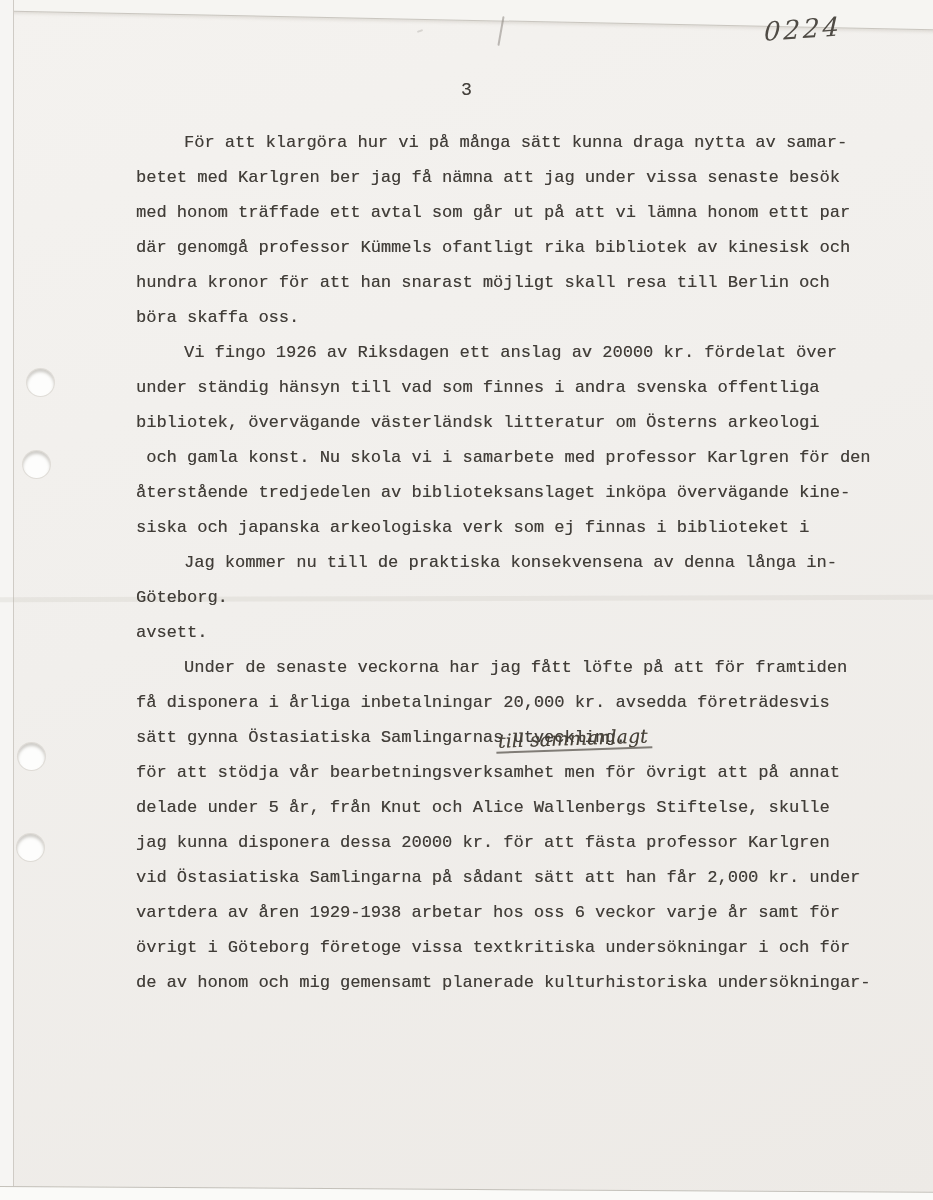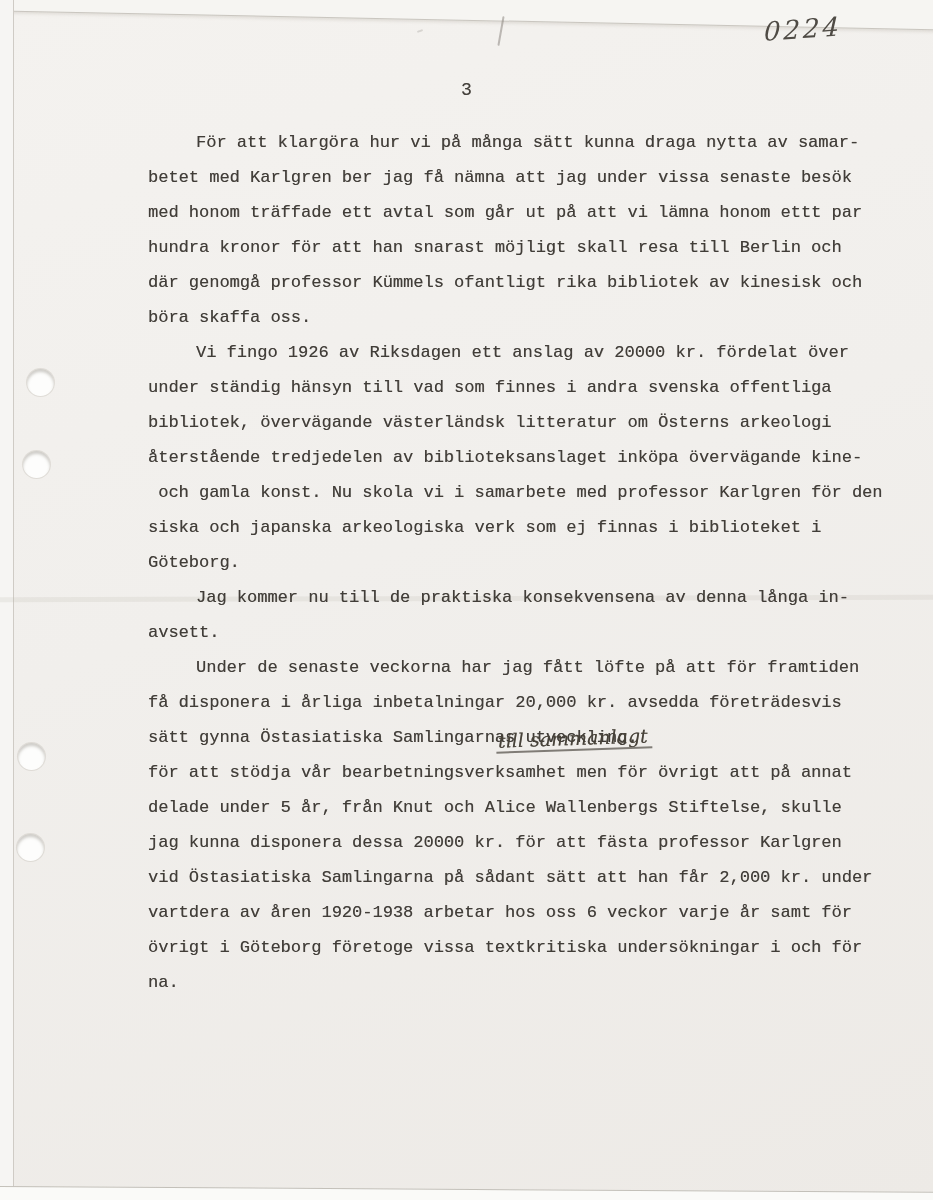--- a/index.html
+++ b/index.html
@@ -52,21 +52,21 @@
     font-family:"DejaVu Serif", serif;font-style:italic;
     font-size:26px;letter-spacing:3px;color:#4f4b45;
     transform:rotate(-4deg) skewX(-6deg);
   }
   .page-number{
     position:absolute;left:461px;top:80px;
     font-size:18px;color:#44403b;
     text-shadow:.3px .3px .5px rgba(62,58,53,.55);
   }
   .body-text{
-    position:absolute;left:148px;top:126px;width:760px;
+    position:absolute;left:136px;top:126px;width:760px;
     font-size:17px;color:#413d38;
     text-shadow:.3px .3px .5px rgba(62,58,53,.55);
   }
   .body-text .line{height:35px;line-height:34px;white-space:pre;}
   .body-text .line.indent{padding-left:48px;}
 
   .insertion{
     position:absolute;left:496px;top:727px;
     font-family:"DejaVu Serif", serif;font-style:italic;
     font-size:19px;color:#474239;
@@ -98,39 +98,39 @@
   <div class="stray s2"></div>
 
   <div class="archive-number">0224</div>
 
   <div class="page-number">3</div>
 
   <div class="body-text">
       <div class="line indent">För att klargöra hur vi på många sätt kunna draga nytta av samar-</div>
       <div class="line">betet med Karlgren ber jag få nämna att jag under vissa senaste besök</div>
       <div class="line">med honom träffade ett avtal som går ut på att vi lämna honom ettt par</div>
+      <div class="line">där genomgå professor Kümmels ofantligt rika bibliotek av kinesisk och</div>
       <div class="line">hundra kronor för att han snarast möjligt skall resa till Berlin och</div>
-      <div class="line">där genomgå professor Kümmels ofantligt rika bibliotek av kinesisk och</div>
       <div class="line">böra skaffa oss.</div>
       <div class="line indent">Vi fingo 1926 av Riksdagen ett anslag av 20000 kr. fördelat över</div>
       <div class="line">under ständig hänsyn till vad som finnes i andra svenska offentliga</div>
       <div class="line">bibliotek, övervägande västerländsk litteratur om Österns arkeologi</div>
+      <div class="line"> och gamla konst. Nu skola vi i samarbete med professor Karlgren för den</div>
       <div class="line">återstående tredjedelen av biblioteksanslaget inköpa övervägande kine-</div>
-      <div class="line"> och gamla konst. Nu skola vi i samarbete med professor Karlgren för den</div>
       <div class="line">siska och japanska arkeologiska verk som ej finnas i biblioteket i</div>
+      <div class="line indent">Jag kommer nu till de praktiska konsekvensena av denna långa in-</div>
       <div class="line">Göteborg.</div>
-      <div class="line indent">Jag kommer nu till de praktiska konsekvensena av denna långa in-</div>
       <div class="line">avsett.</div>
       <div class="line indent">Under de senaste veckorna har jag fått löfte på att för framtiden</div>
       <div class="line">få disponera i årliga inbetalningar 20,000 kr. avsedda företrädesvis</div>
       <div class="line">sätt gynna Östasiatiska Samlingarnas utveckling.</div>
       <div class="line">för att stödja vår bearbetningsverksamhet men för övrigt att på annat</div>
       <div class="line">delade under 5 år, från Knut och Alice Wallenbergs Stiftelse, skulle</div>
       <div class="line">jag kunna disponera dessa 20000 kr. för att fästa professor Karlgren</div>
       <div class="line">vid Östasiatiska Samlingarna på sådant sätt att han får 2,000 kr. under</div>
-      <div class="line">vartdera av åren 1920-1938 arbetar hos oss 6 veckor varje år samt för</div>
+      <div class="line">vartdera av åren 1929-1938 arbetar hos oss 6 veckor varje år samt för</div>
       <div class="line">övrigt i Göteborg företoge vissa textkritiska undersökningar i och för</div>
-      <div class="line">na.</div>
+      <div class="line">de av honom och mig gemensamt planerade kulturhistoriska undersökningar-</div>
     </div>
 
   <div class="insertion">till sammanlagt</div>
 
 </div>
 
 </body></html>

